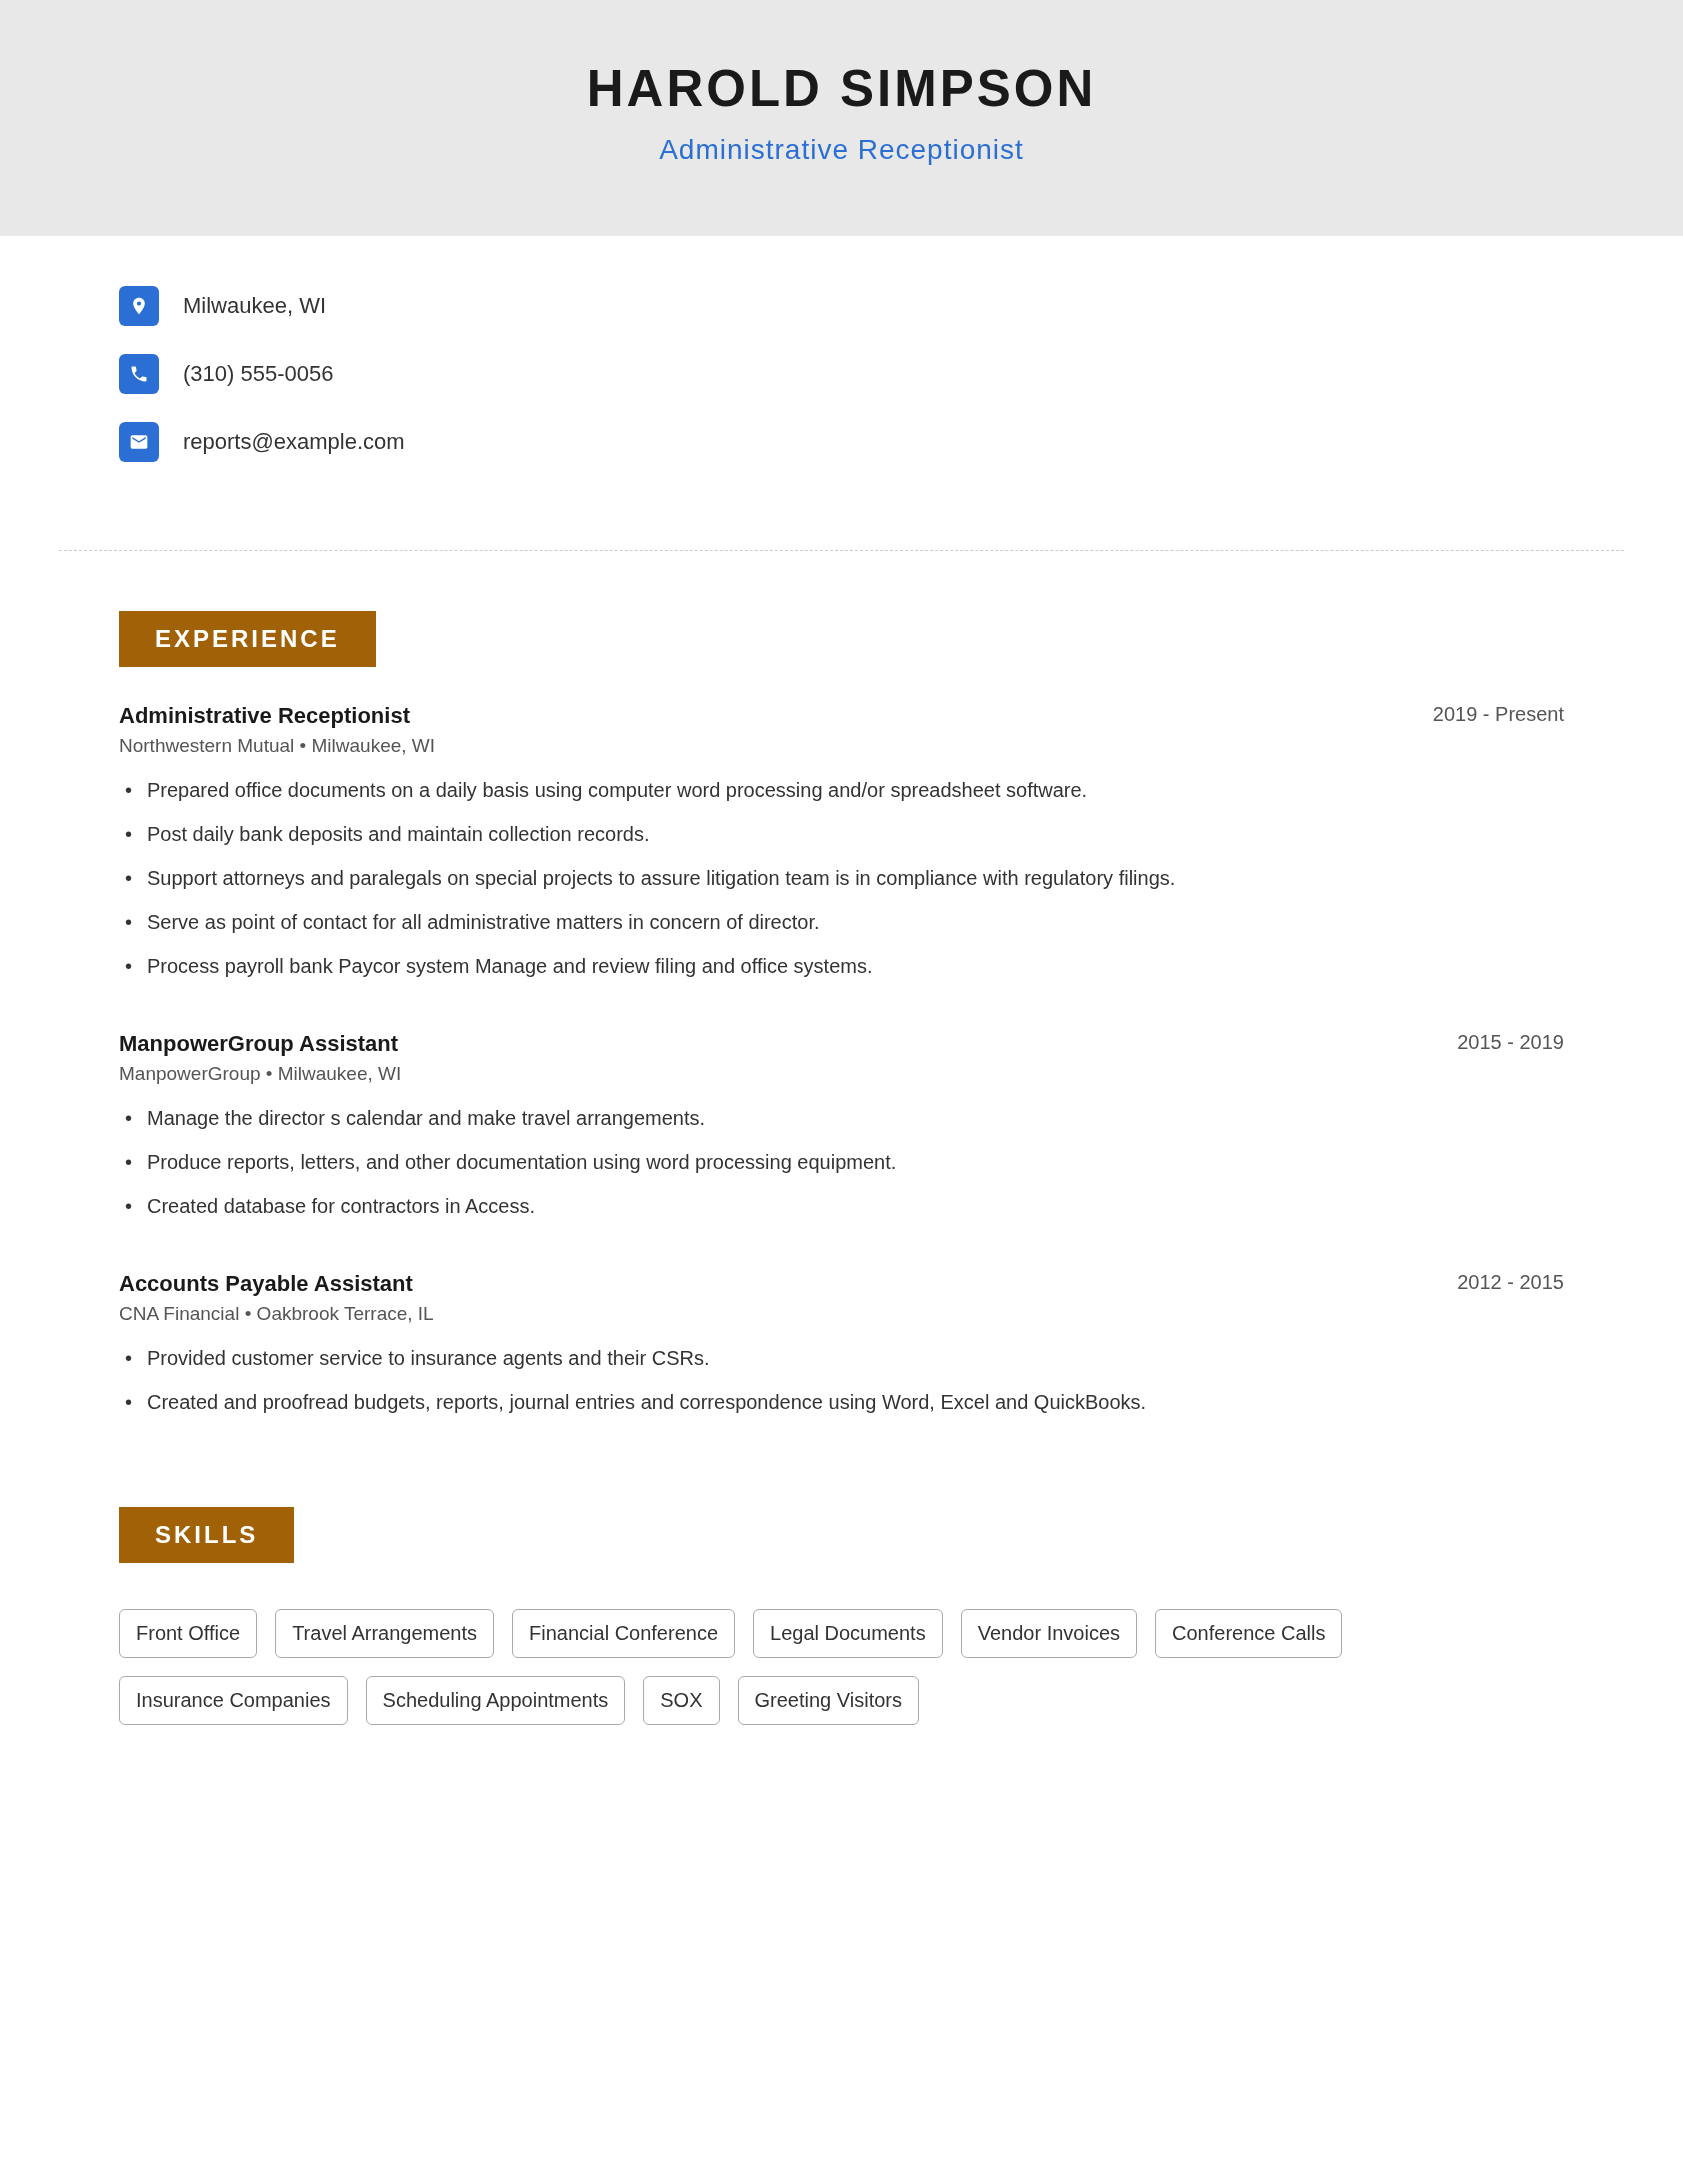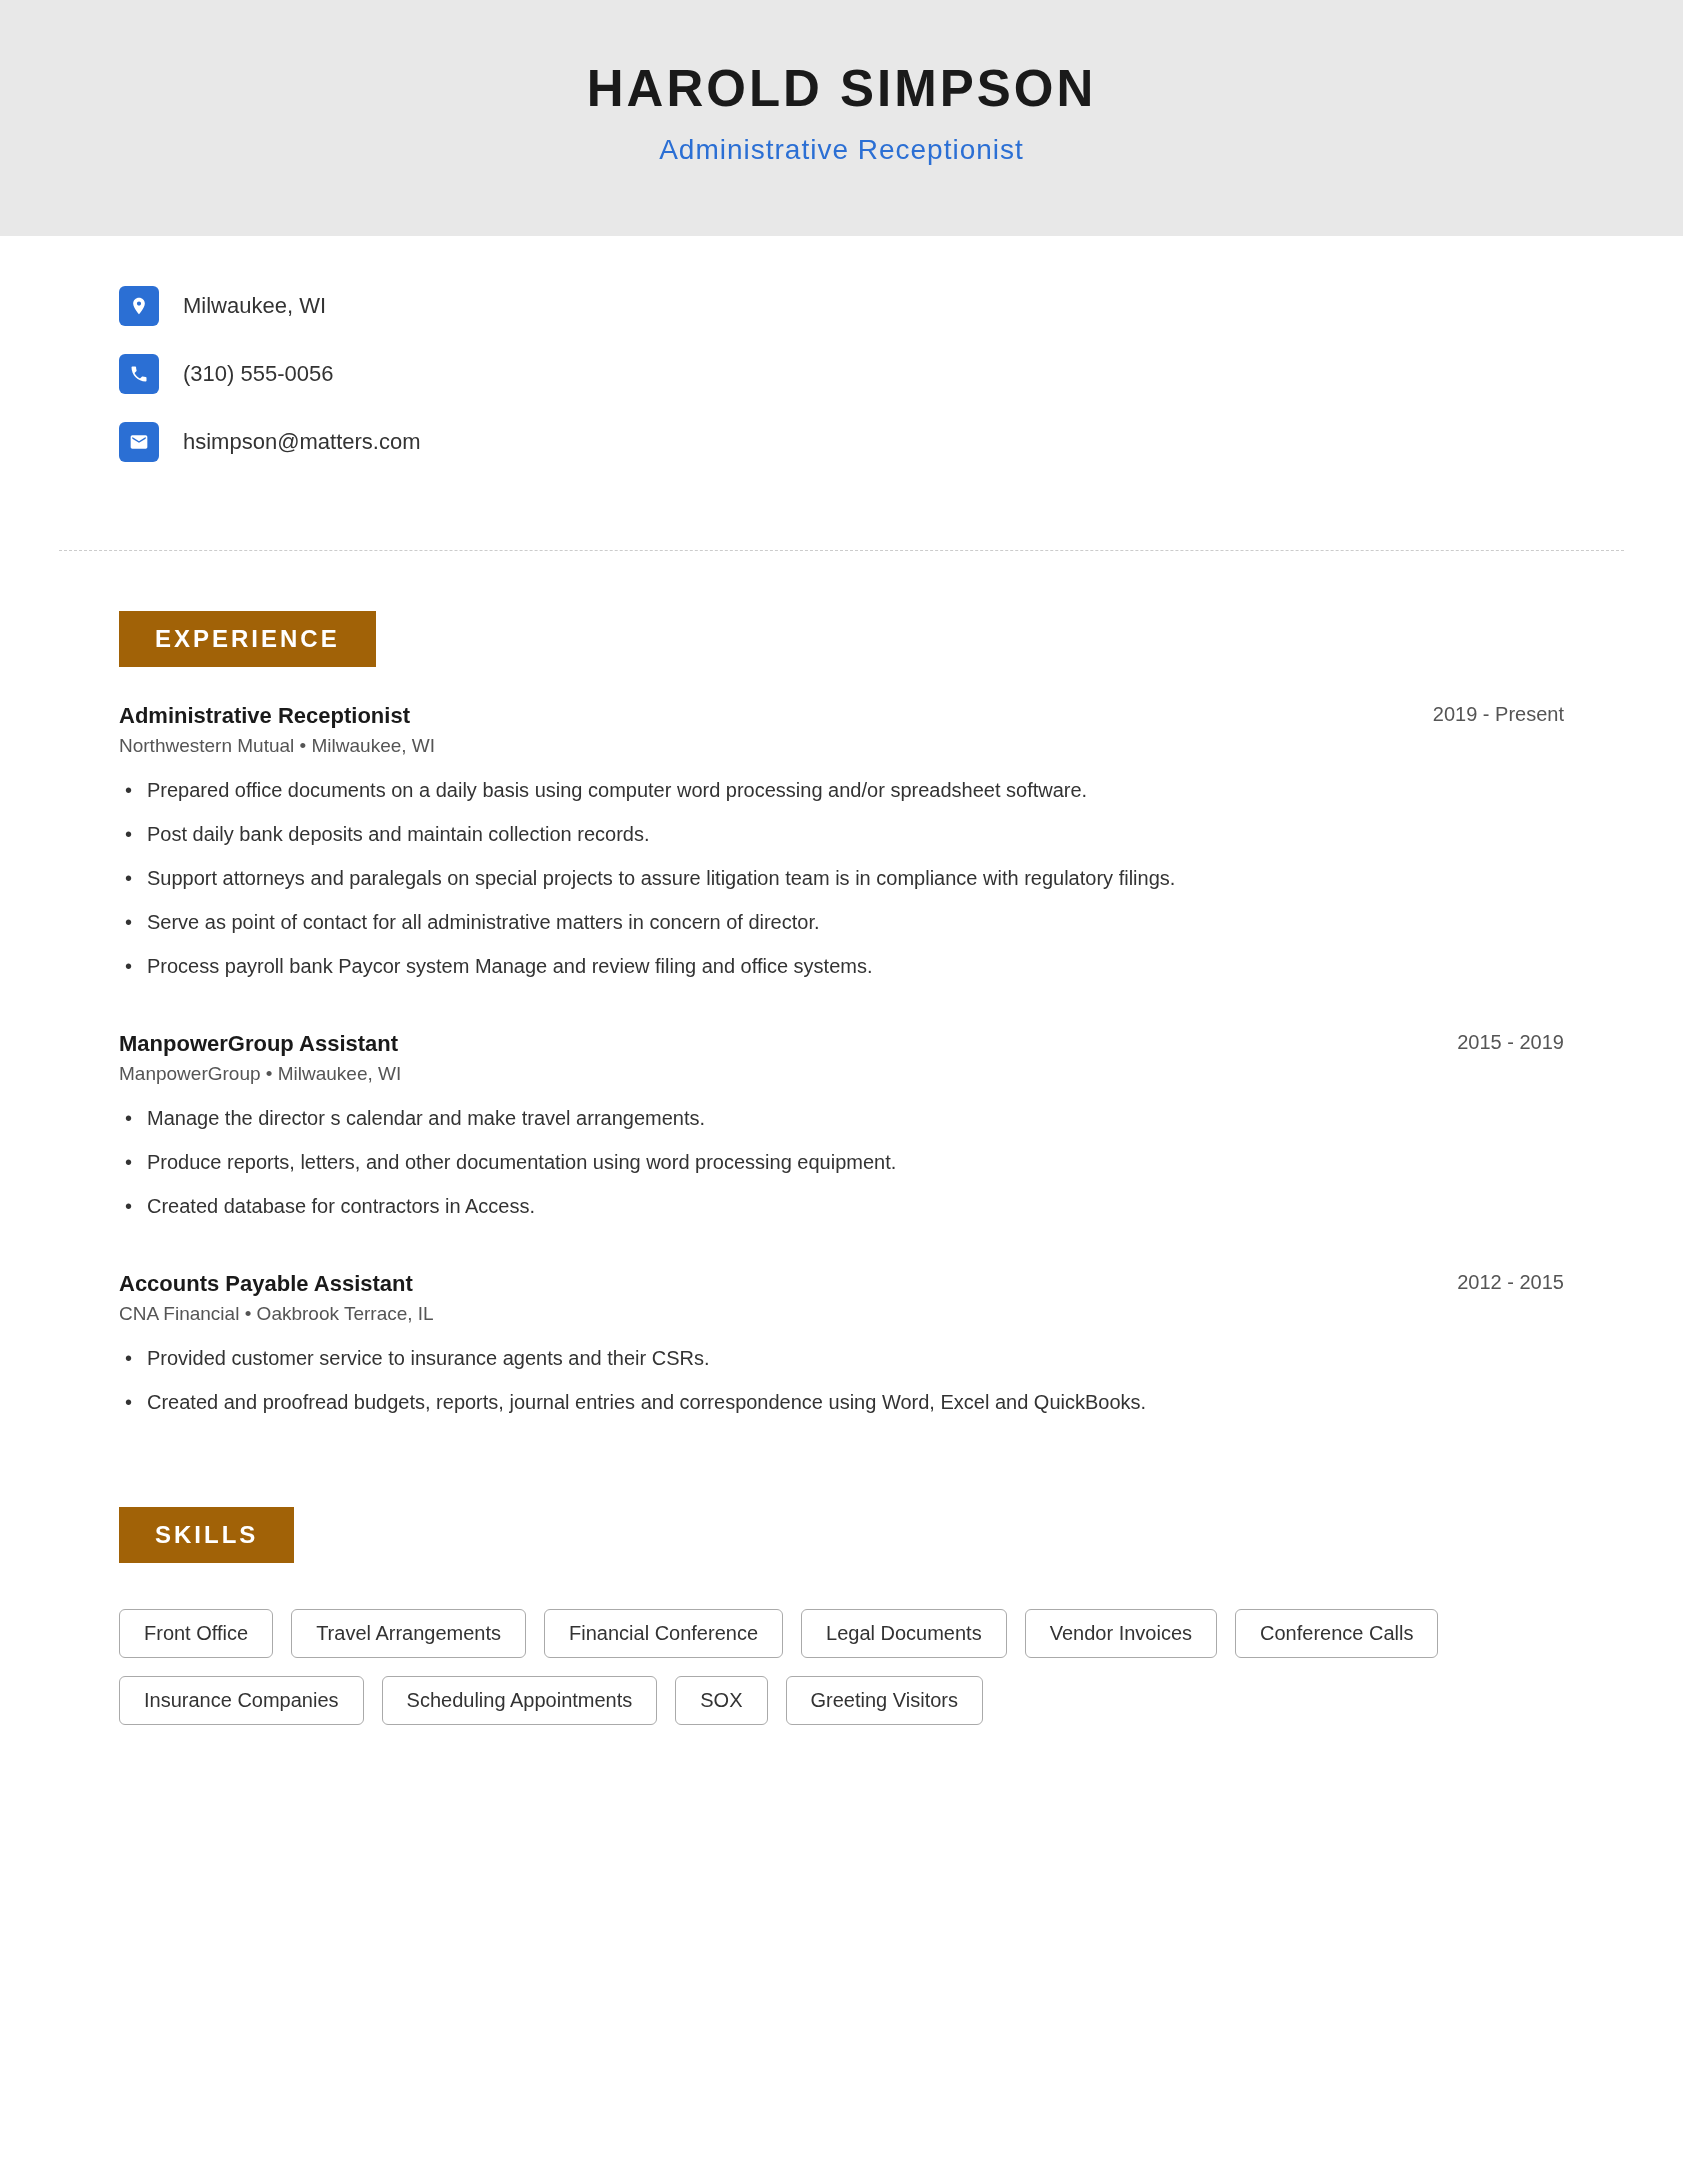--- a/index.html
+++ b/index.html
@@ -162,21 +162,21 @@
     .skills-tags {
       display: flex;
       flex-wrap: wrap;
       gap: 18px;
       margin-top: 10px;
     }
 
     .skill-tag {
       border: 1.5px solid #aaaaaa;
       border-radius: 6px;
-      padding: 12px 24px;
+      padding: 12px 16px;
       font-size: 20px;
       color: #333;
       background: #ffffff;
     }
   </style>
 </head>
 <body>
 
 <div class="header">
   <div class="header-name">HAROLD SIMPSON</div>
@@ -201,21 +201,21 @@
     </div>
     <span class="contact-text">(310) 555-0056</span>
   </div>
 
   <div class="contact-item">
     <div class="contact-icon">
       <svg viewBox="0 0 24 24" xmlns="http://www.w3.org/2000/svg">
         <path d="M20 4H4c-1.1 0-2 .9-2 2v12c0 1.1.9 2 2 2h16c1.1 0 2-.9 2-2V6c0-1.1-.9-2-2-2zm0 4l-8 5-8-5V6l8 5 8-5v2z"></path>
       </svg>
     </div>
-    <span class="contact-text">hsimpson@matters.com</span>
+    <span class="contact-text">reports@example.com</span>
   </div>
 </div>
 
 <hr class="divider">
 
 <div class="main-content">
   <div class="section-heading">EXPERIENCE</div>
 
   
   <div class="experience-entry">

